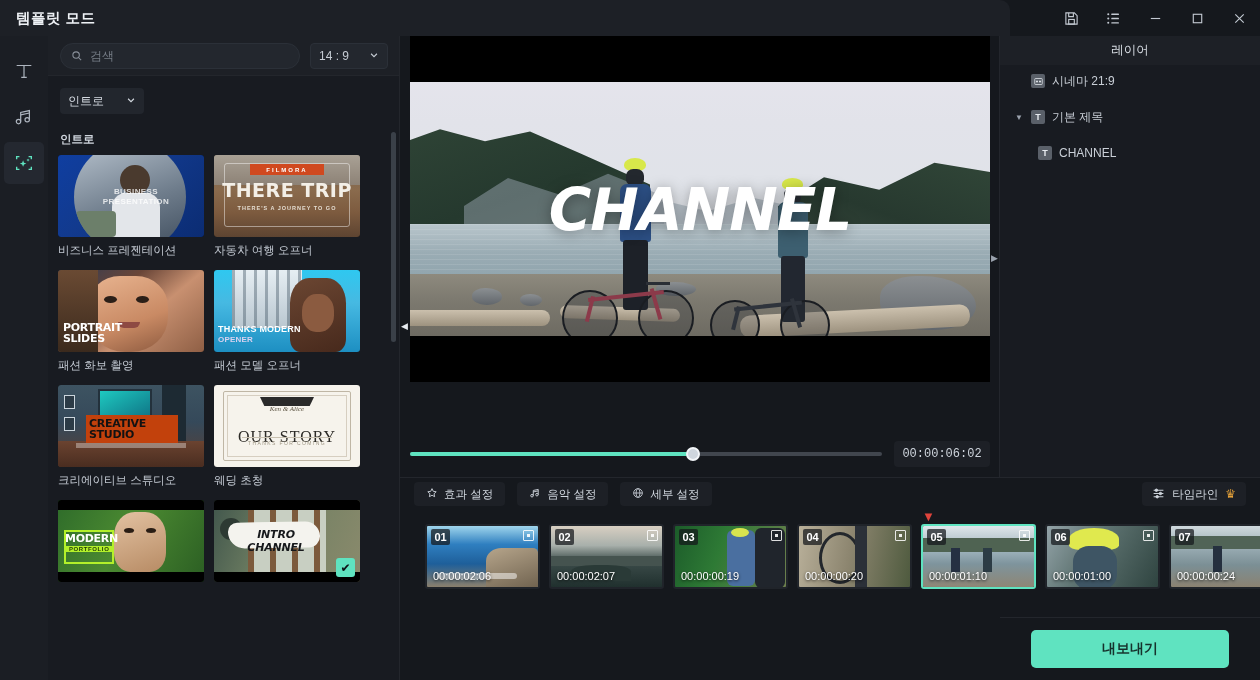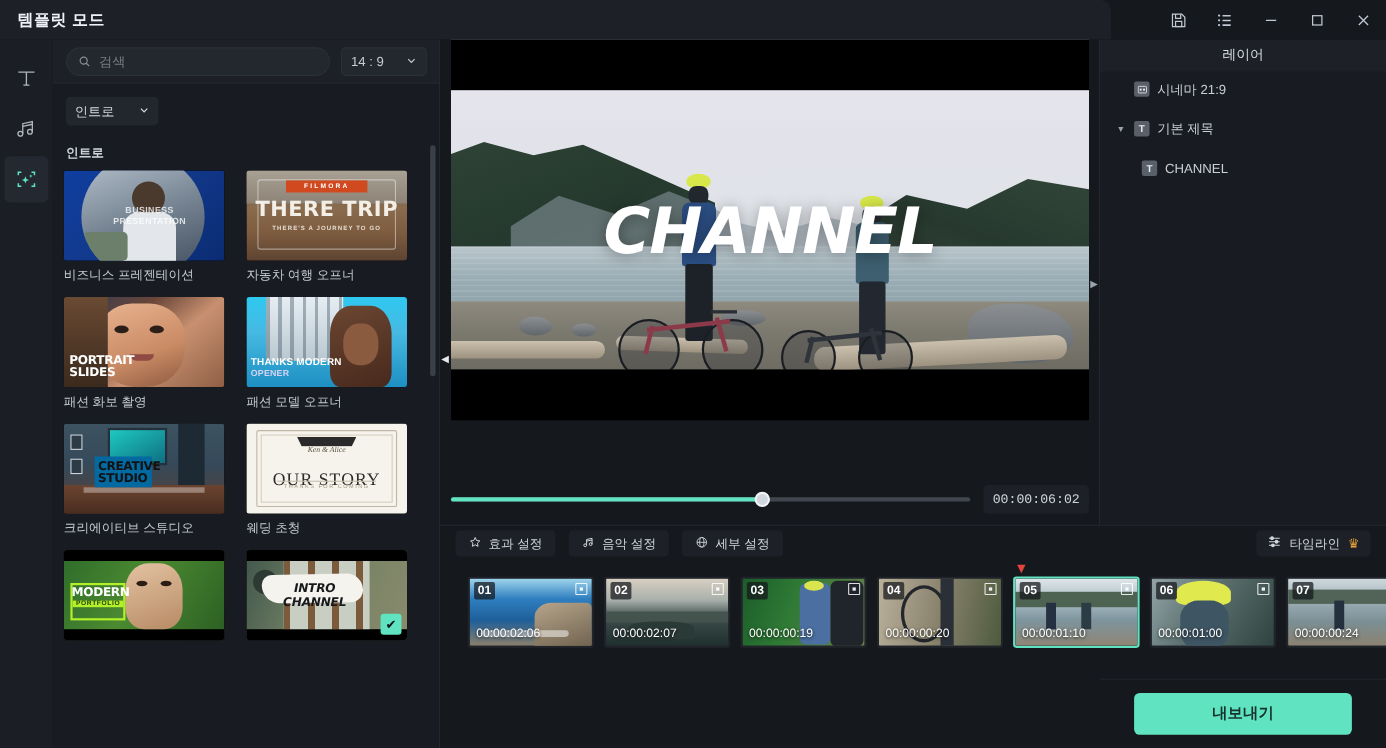--- a/index.html
+++ b/index.html
@@ -90,21 +90,21 @@
   }
   .tpl-scroll {
     position: absolute; left: 0; top: 90px; width: 352px; height: 530px;
     overflow: hidden;
   }
   .group-title {
     font-size: 11.5px; font-weight: bold; color: #cfd5dd;
     padding: 6px 0 8px 12px;
   }
   .tpl-grid {
-    display: grid; grid-template-columns: 146px 146px; gap: 12px 20px;
+    display: grid; grid-template-columns: 146px 146px; gap: 12px 10px;
     padding: 0 9px 0 10px;
   }
   .tpl-card { width: 146px; cursor: pointer; }
   .tpl-thumb {
     position: relative; width: 146px; height: 82px; border-radius: 3px;
     overflow: hidden; background: #000;
   }
   .tpl-label {
     font-size: 11.5px; color: #c3c9d2; margin-top: 6px;
     white-space: nowrap; overflow: hidden; text-overflow: ellipsis;
@@ -493,21 +493,21 @@
 
         <div class="tpl-card">
           <div class="tpl-thumb">
             <div style="position:absolute;inset:0;background:linear-gradient(#3d5361 0%,#35495a 45%,#5a3f33 100%)"></div>
             <div style="position:absolute;left:40px;top:4px;width:54px;height:34px;background:linear-gradient(150deg,#1ec9c0,#0e6f82);border:2px solid #23313c"></div>
             <div style="position:absolute;left:6px;top:10px;width:11px;height:14px;border:1px solid #cbd5dc;background:#2c3b46"></div>
             <div style="position:absolute;left:6px;top:32px;width:11px;height:14px;border:1px solid #cbd5dc;background:#2c3b46"></div>
             <div style="position:absolute;left:104px;top:0;width:24px;height:62px;background:#1d2a33"></div>
             <div style="position:absolute;left:0;top:56px;width:146px;height:26px;background:linear-gradient(#6b4330,#4a2d20)"></div>
             <div style="position:absolute;left:18px;top:58px;width:110px;height:5px;background:rgba(255,255,255,.35)"></div>
-            <div style="position:absolute;left:28px;top:30px;width:52px;height:28px;background:#0369a1;display:flex;flex-direction:column;justify-content:center;padding-left:3px">
+            <div style="position:absolute;left:28px;top:30px;width:92px;height:28px;background:#c2410c;display:flex;flex-direction:column;justify-content:center;padding-left:3px">
               <span style="font-size:11px;font-weight:bold;color:#121212;line-height:11px;letter-spacing:-.3px;font-family:'DejaVu Sans',sans-serif">CREATIVE<br>STUDIO</span>
             </div>
           </div>
           <div class="tpl-label">크리에이티브 스튜디오</div>
         </div>
 
         <div class="tpl-card">
           <div class="tpl-thumb">
             <div style="position:absolute;inset:0;background:#f6f3ec"></div>
             <div style="position:absolute;left:9px;top:6px;width:128px;height:70px;border:1px solid #bfb6a5;border-radius:2px"></div>

